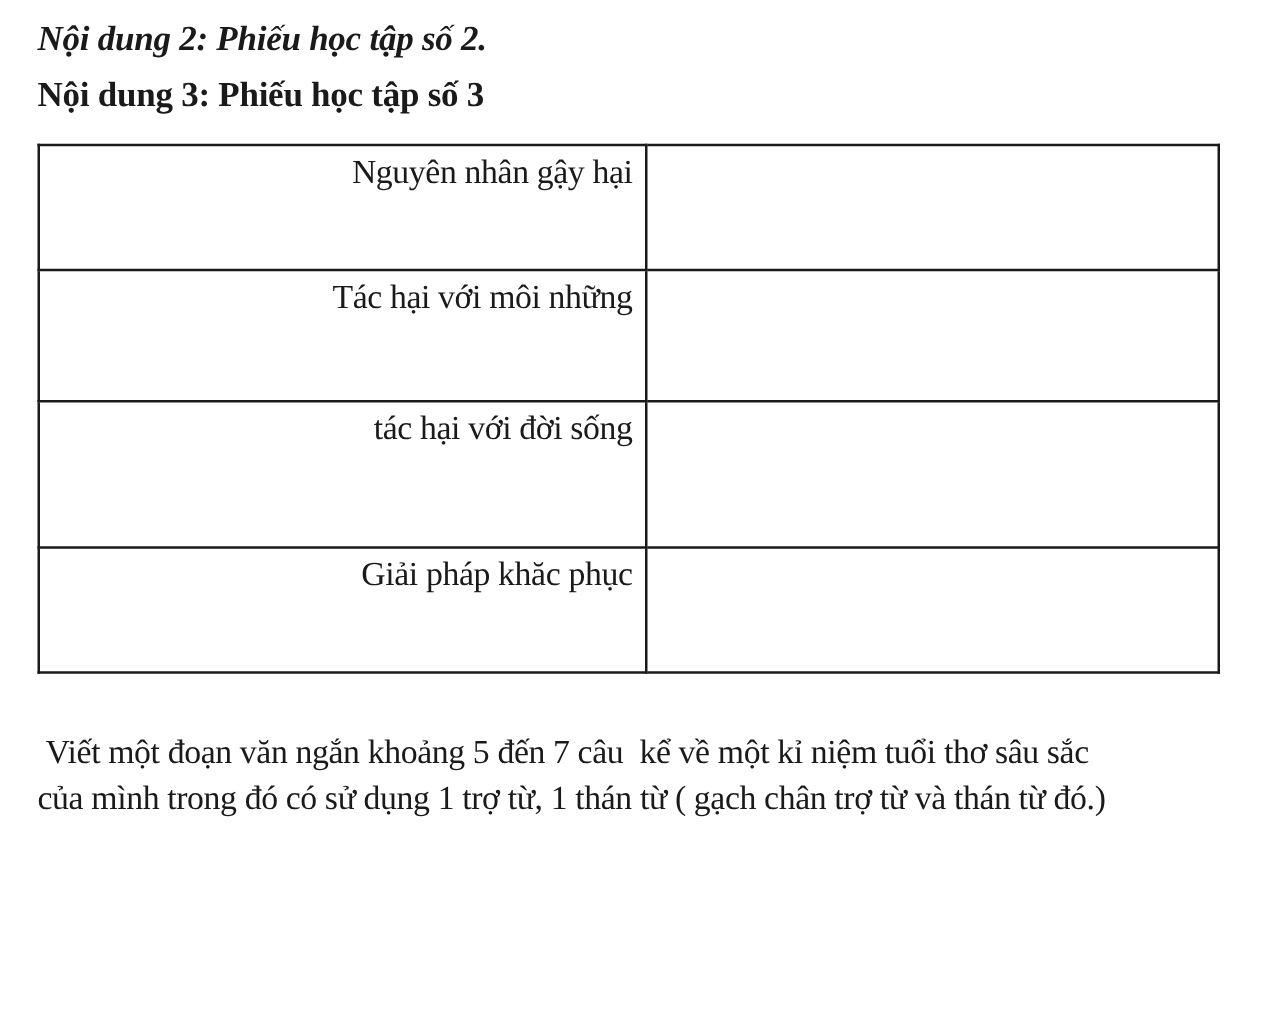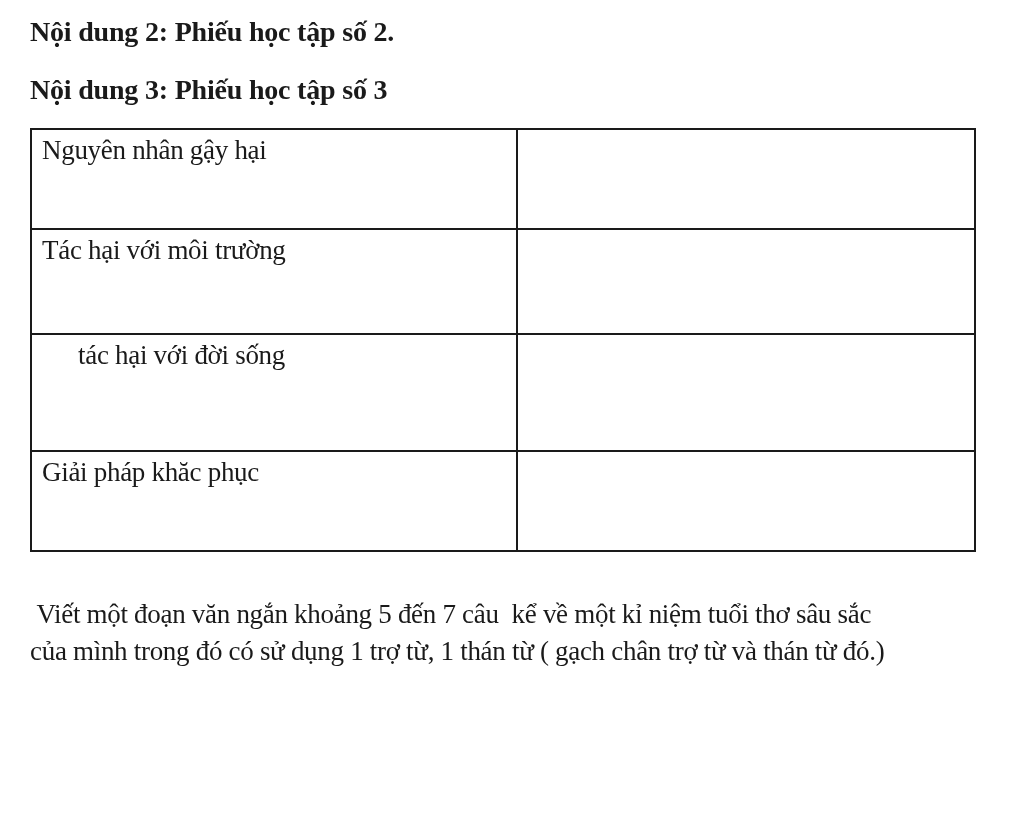--- a/index.html
+++ b/index.html
@@ -18,36 +18,37 @@
     box-sizing: border-box;
     padding: 14px 30px 0 30px;
   }
   .heading {
     font-size: 28px;
     font-weight: 700;
     letter-spacing: -0.2px;
     margin: 0;
     line-height: 36px;
   }
-  .heading-2 { margin-bottom: 22px; }
+  .heading-2 { margin-bottom: 9px; font-style: italic; }
   .body-text {
     font-size: 27px;
     line-height: 37px;
     letter-spacing: -0.3px;
     margin: 0;
     white-space: pre-wrap;
   }
   .questions { margin-bottom: 8px; }
   .bold-mark { font-weight: 700; }
   .heading-3 { margin: 4px 0 20px 0; }
   table.worksheet {
     border-collapse: collapse;
     width: 946px;
     table-layout: fixed;
     margin: 0 0 44px 0;
+    text-align: right;
   }
   table.worksheet td {
     border: 2px solid #1a1a1a;
     vertical-align: top;
     padding: 3px 10px;
     font-size: 27px;
     letter-spacing: -0.3px;
     line-height: 34px;
   }
   td.label-col { width: 464px; }
@@ -68,21 +69,21 @@
 
   <h2 class="heading heading-3">Nội dung 3: Phiếu học tập số 3</h2>
 
   <table class="worksheet">
     <tbody>
       <tr class="row-1">
         <td class="label-col">Nguyên nhân gậy hại</td>
         <td class="value-col"></td>
       </tr>
       <tr class="row-2">
-        <td class="label-col">Tác hại với môi trường</td>
+        <td class="label-col">Tác hại với môi những</td>
         <td class="value-col"></td>
       </tr>
       <tr class="row-3">
         <td class="label-col">tác hại với đời sống</td>
         <td class="value-col"></td>
       </tr>
       <tr class="row-4">
         <td class="label-col">Giải pháp khăc phục</td>
         <td class="value-col"></td>
       </tr>

